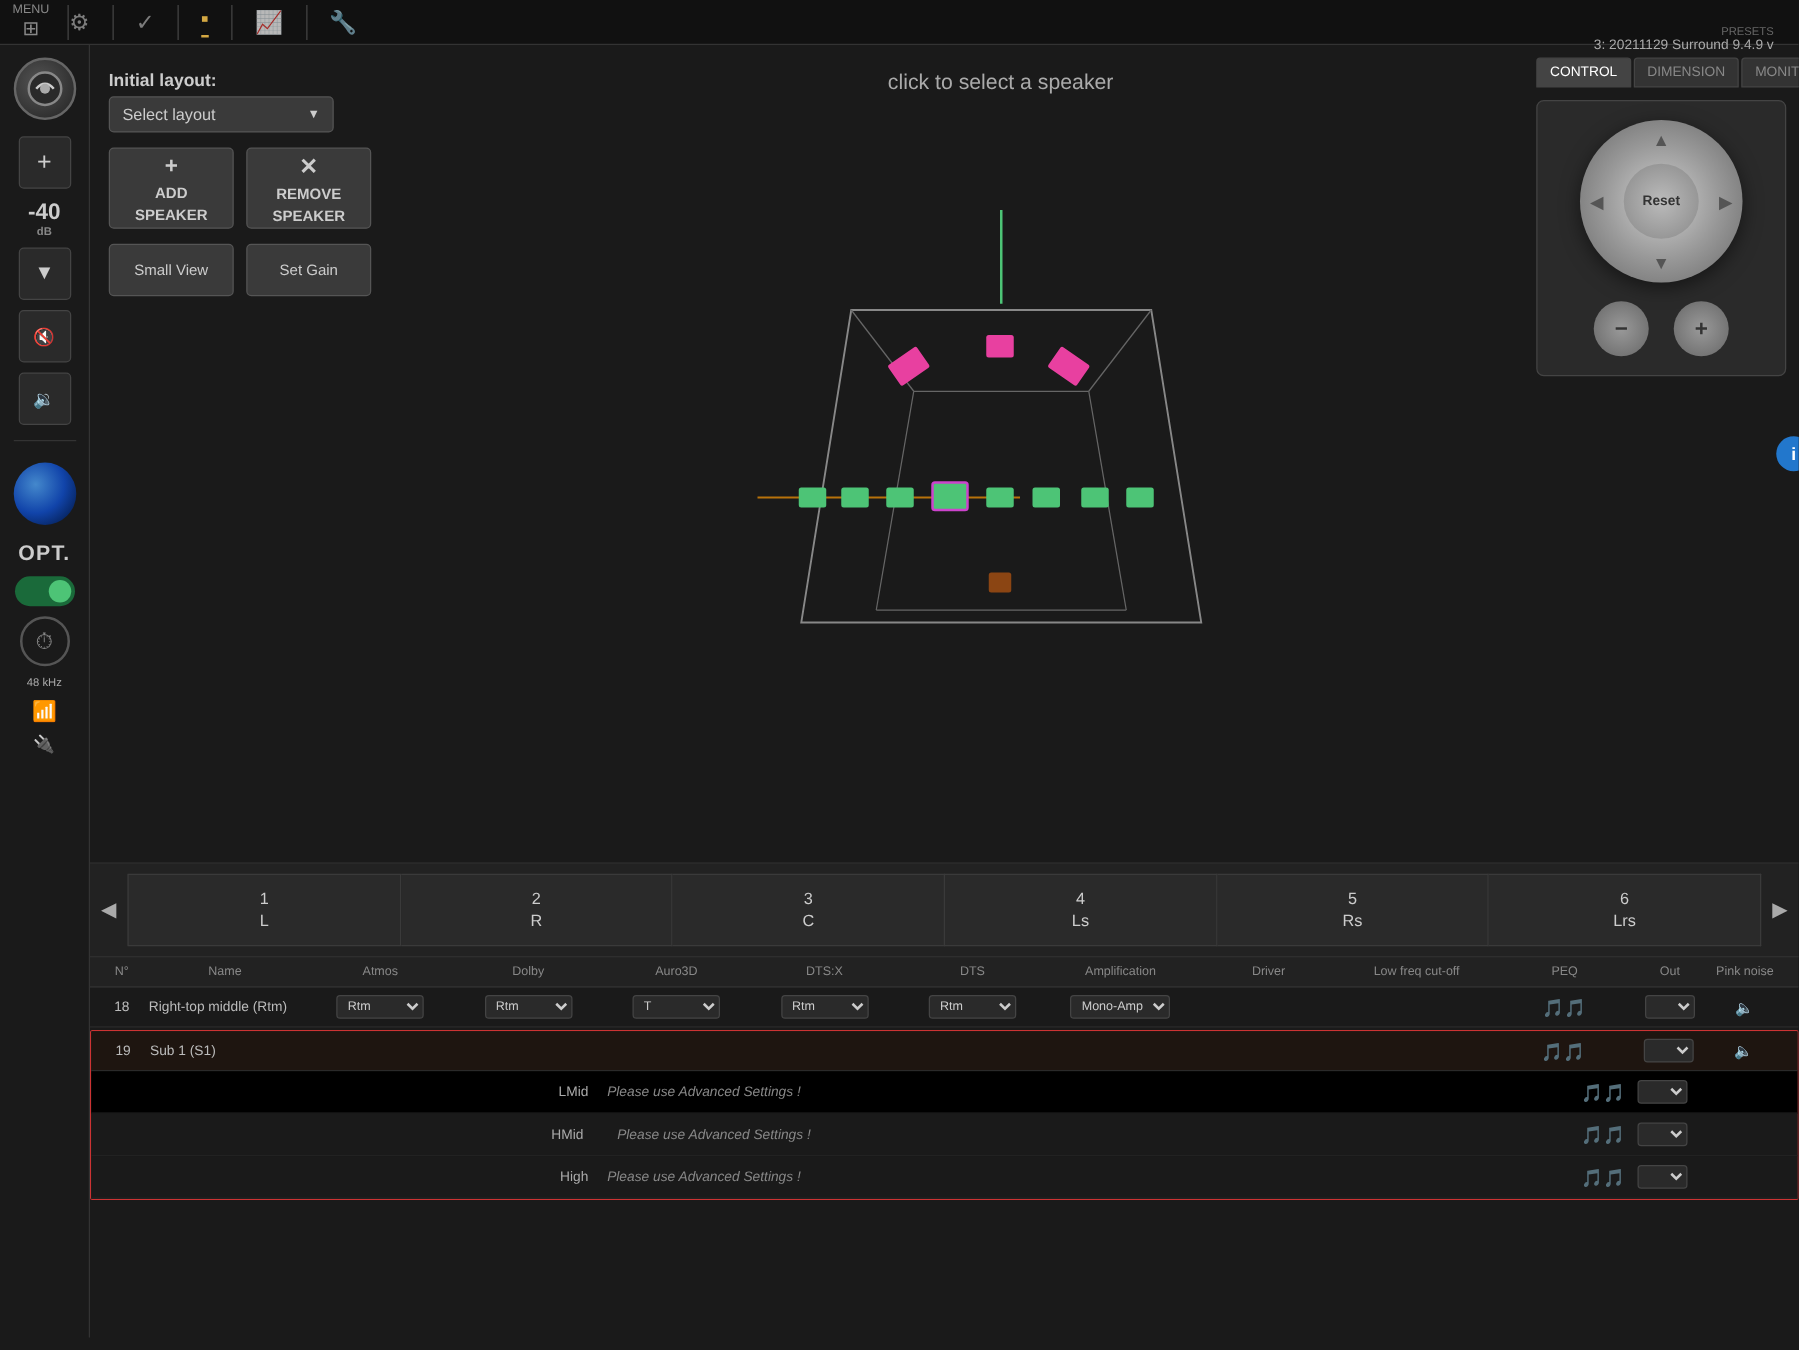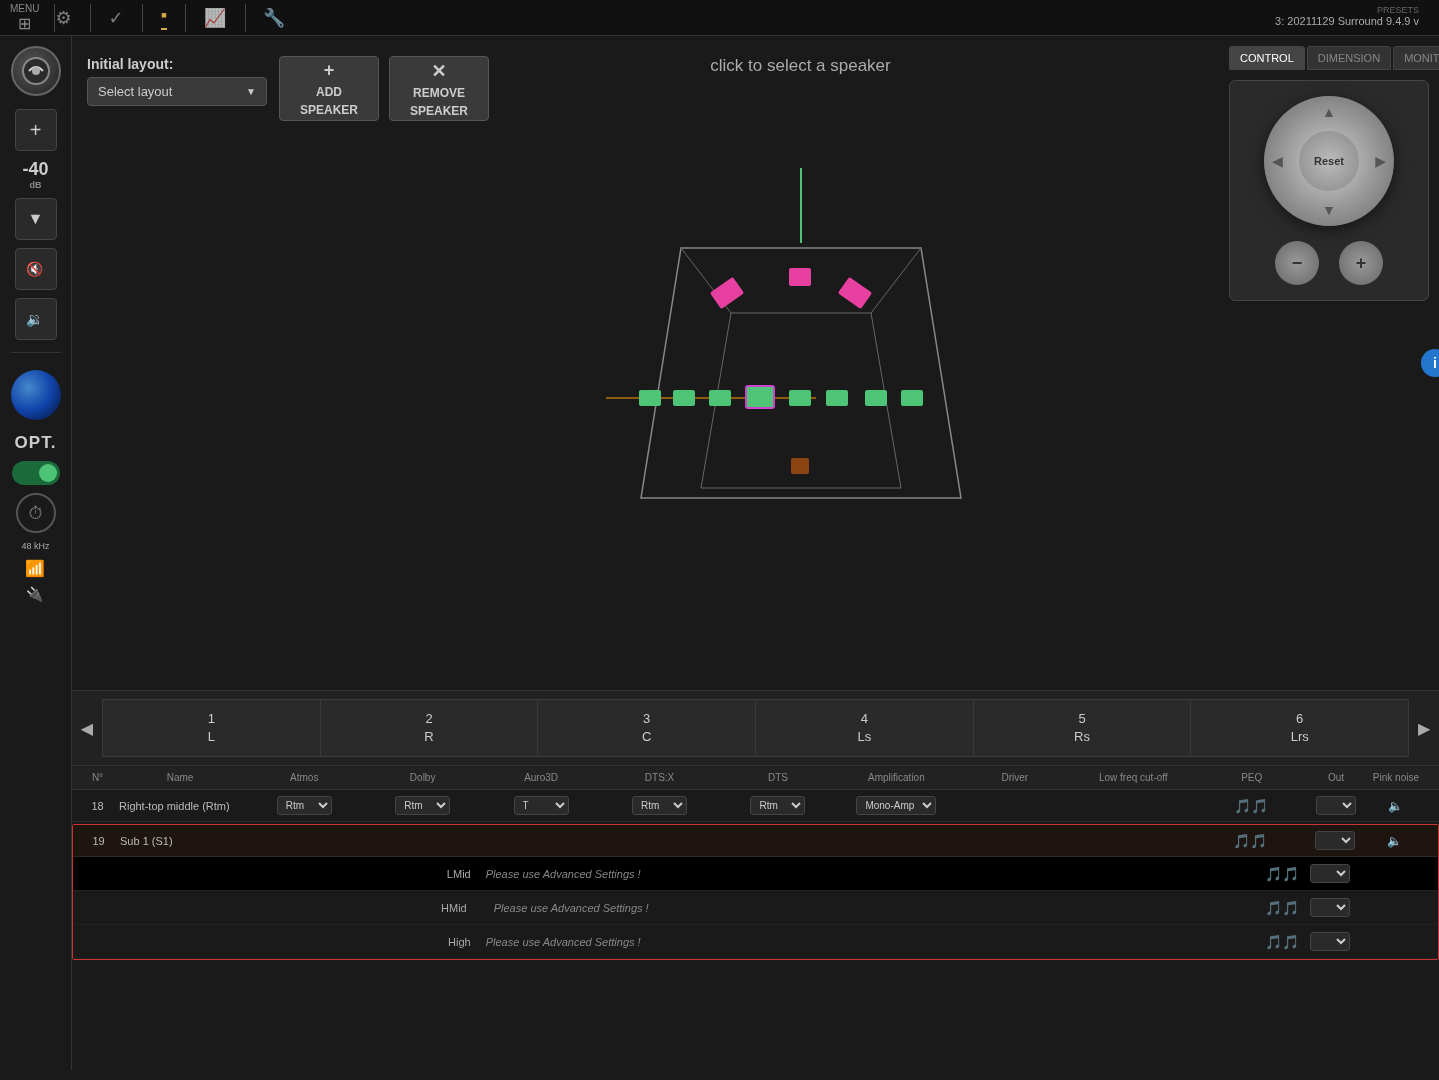--- a/index.html
+++ b/index.html
@@ -48,21 +48,21 @@
       padding-bottom: 2px;
     }
     .top-separator {
       width: 1px;
       height: 28px;
       background: #444;
     }
     .presets-area {
       position: absolute;
       right: 20px;
-      top: 5px;
+      top: 20px;
       text-align: right;
       color: #888;
       font-size: 10px;
     }
 
     
     .main-container {
       display: flex;
       height: calc(1080px - 46px);
     }
@@ -184,21 +184,21 @@
       display: flex;
       position: relative;
       min-height: 0;
     }
 
     
     .left-controls {
       width: 310px;
       padding: 20px 15px;
       display: flex;
-      flex-direction: row;
+      flex-direction: column;
       gap: 12px;
     }
     .initial-layout-label {
       color: #ccc;
       font-size: 14px;
       font-weight: bold;
       margin-bottom: 5px;
     }
     .select-layout-dropdown {
       width: 180px;
@@ -491,21 +491,21 @@
     .td.out-col { flex: 0 0 50px; }
     .td.noise-col { flex: 0 0 70px; }
 
     .td-select {
       background: #2a2a2a;
       border: 1px solid #444;
       border-radius: 3px;
       color: #ccc;
       font-size: 10px;
       padding: 2px 4px;
-      width: 55px;
+      width: 70px;
     }
     .td-icon {
       color: #5588cc;
       font-size: 14px;
       cursor: pointer;
     }
     .out-select {
       width: 40px;
       background: #2a2a2a;
       border: 1px solid #444;
@@ -616,20 +616,28 @@
             <span class="btn-icon">+</span>
             <span>ADD</span>
             <span>SPEAKER</span>
           </div>
           <div class="ctrl-btn">
             <span class="btn-icon">✕</span>
             <span>REMOVE</span>
             <span>SPEAKER</span>
           </div>
         </div>
+        <div class="btn-row2">
+          <div class="ctrl-btn2">
+            <span>Small View</span>
+          </div>
+          <div class="ctrl-btn2">
+            <span>Set Gain</span>
+          </div>
+        </div>
       </div>
 
       <div class="speaker-map">
         <div class="speaker-map-hint">click to select a speaker</div>
 
         <svg width="400" height="430" style="position:relative;">
 
           <line x1="200" y1="20" x2="200" y2="95" stroke="#4dc476" stroke-width="2"></line>
 
           <polygon points="80,100 320,100 360,350 40,350" fill="none" stroke="#888" stroke-width="1.5"></polygon>

